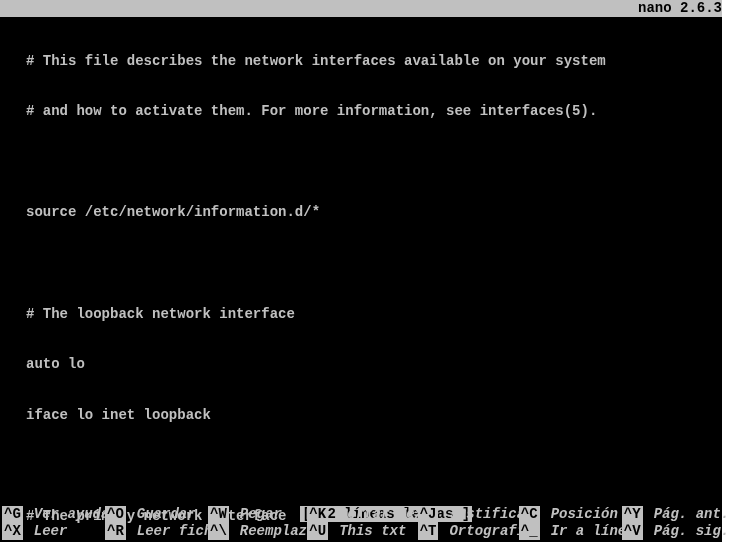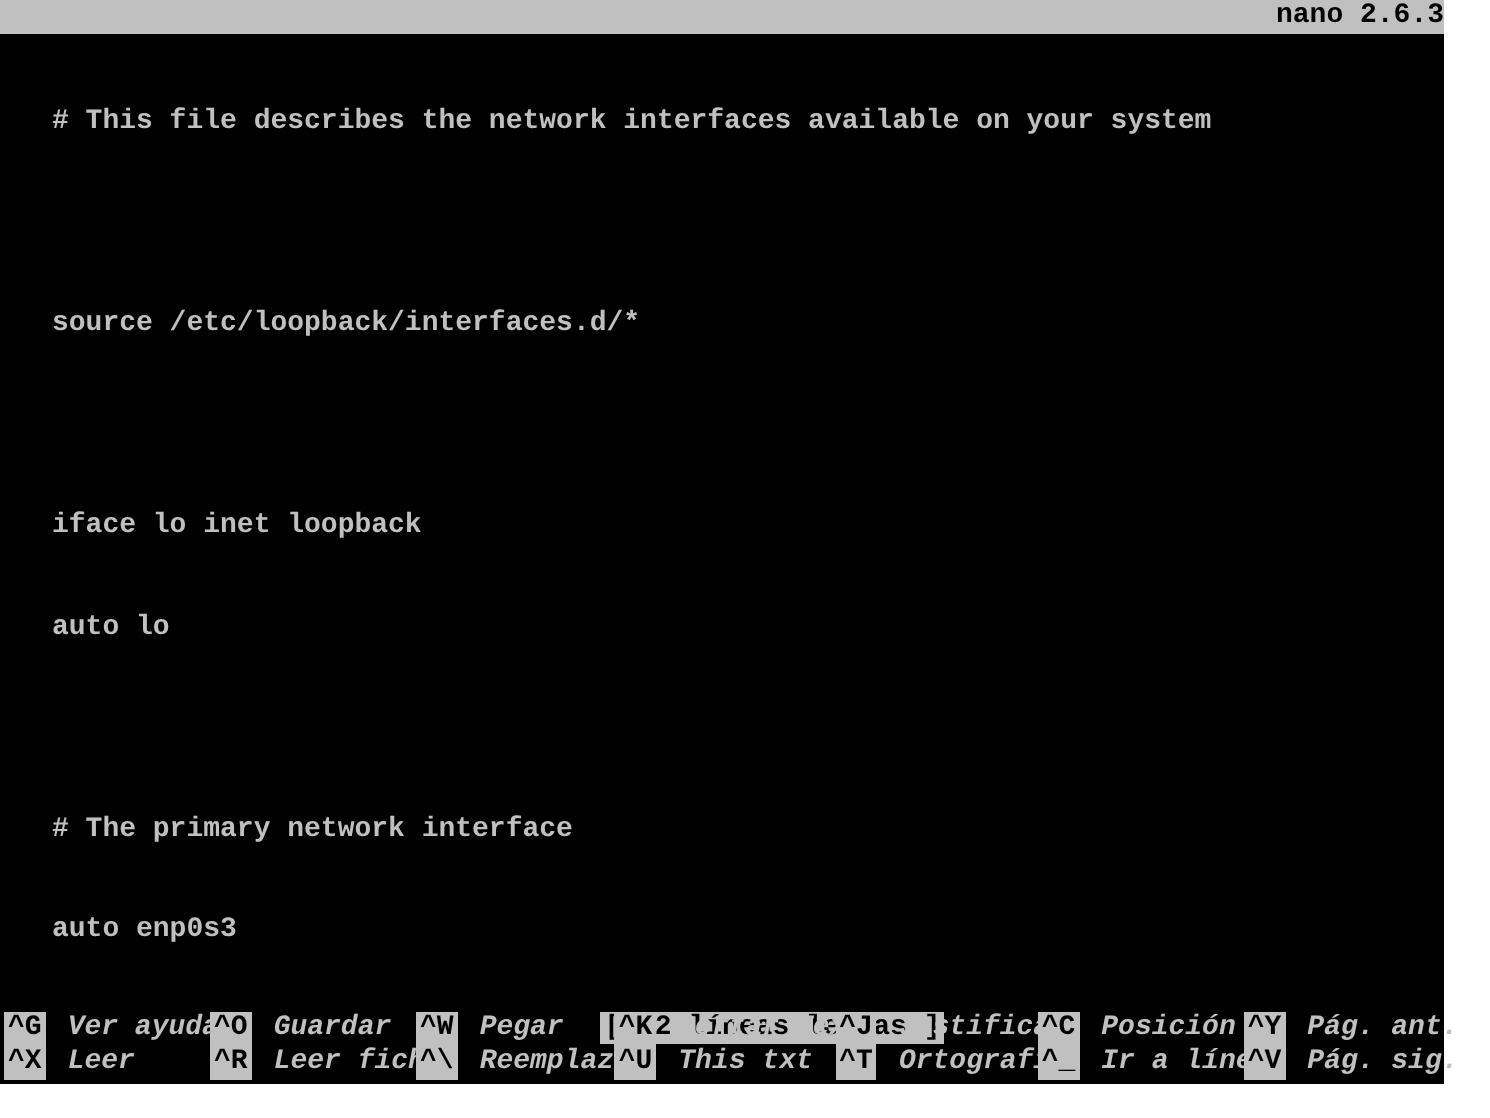--- a/index.html
+++ b/index.html
@@ -91,25 +91,27 @@
   <div class="titlebar">
     <span class="left">nano 2.6.3</span>
     <span class="center">
       <span>Archivo:</span> <span>/etc/network/interfaces</span>
     </span>
     <span class="right"></span>
   </div>
 
   <div class="editor">
     <div class="line"># This file describes the network interfaces available on your system</div>
+    <div class="line"># and how to activate them. For more information, see interfaces(5).</div>
     <div class="line"></div>
-    <div class="line">source /etc/loopback/interfaces.d/*</div>
+    <div class="line">source /etc/network/information.d/*</div>
     <div class="line"></div>
+    <div class="line"># The loopback network interface</div>
+    <div class="line">auto lo</div>
     <div class="line">iface lo inet loopback</div>
-    <div class="line">auto lo</div>
     <div class="line"></div>
     <div class="line"># The primary network interface</div>
     <div class="line">auto enp0s3</div>
     
   </div>
 
   <div class="bottom">
     <div class="status">
       <span class="pill">[ 12 líneas leídas ]</span>
     </div>

